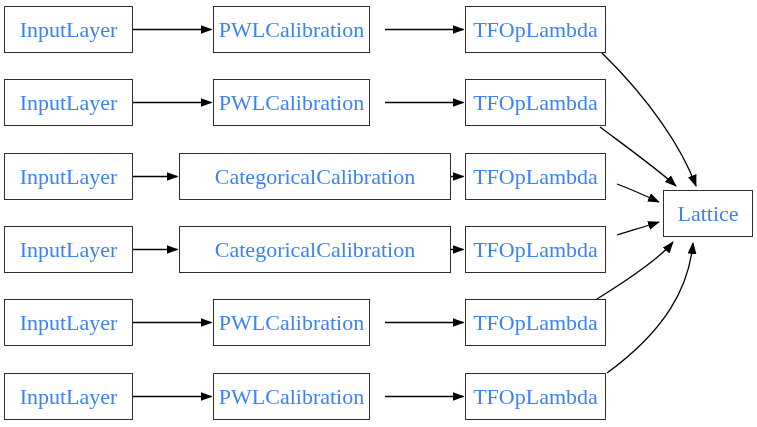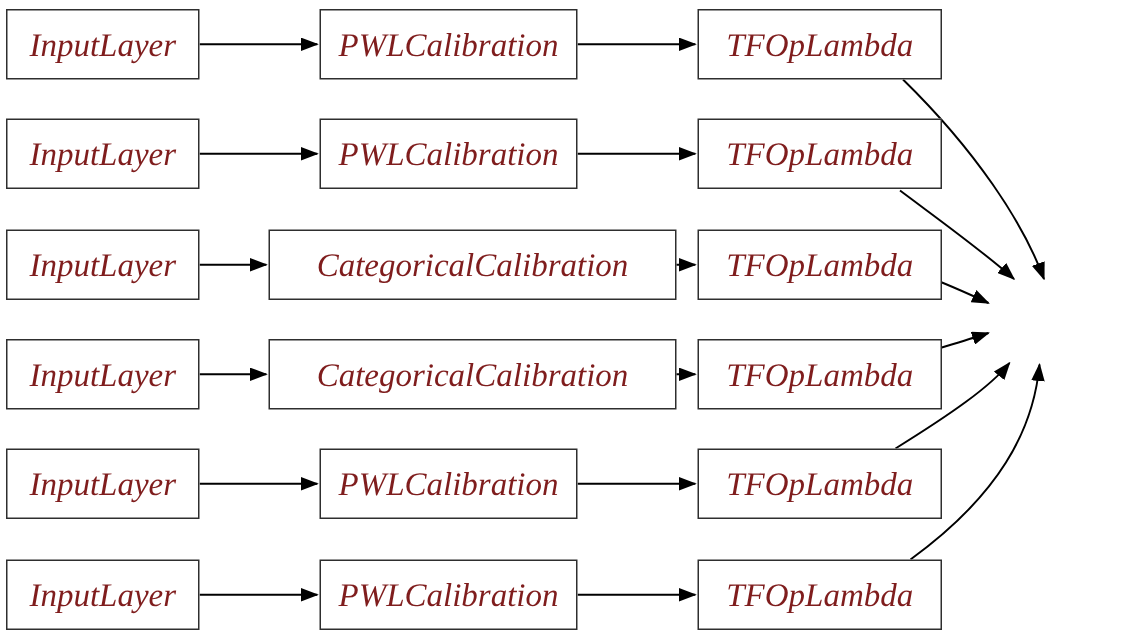--- a/index.html
+++ b/index.html
@@ -24,30 +24,29 @@
   }
   .node {
     position: absolute;
     box-sizing: border-box;
     background: #ffffff;
     border: 1.5px solid #2e2e2e;
     display: flex;
     align-items: center;
     justify-content: center;
     font-size: 22px;
-    color: #7f1d1d;
+    color: #3b82f6;
     white-space: nowrap;
     line-height: 1;
-    font-style: italic;
   }
   
   .col-input   { left: 4px;   width: 129px; }
-  .col-pwl     { left: 213px; width: 172px; }
+  .col-pwl     { left: 213px; width: 157px; }
   .col-cat     { left: 179px; width: 272px; }
-  .col-lambda  { left: 465px; width: 163px; }
+  .col-lambda  { left: 465px; width: 141px; }
   
   .row-1 { top: 6px;   height: 47px; }
   .row-2 { top: 79px;  height: 47px; }
   .row-3 { top: 153px; height: 47px; }
   .row-4 { top: 226px; height: 47px; }
   .row-5 { top: 299px; height: 47px; }
   .row-6 { top: 373px; height: 47px; }
   .node-lattice { left: 663px; top: 190px; width: 90px; height: 47px; }
 </style>
 </head>
@@ -106,14 +105,15 @@
   <div class="node col-lambda row-4">TFOpLambda</div>
 
   <div class="node col-input row-5">InputLayer</div>
   <div class="node col-pwl row-5">PWLCalibration</div>
   <div class="node col-lambda row-5">TFOpLambda</div>
 
   <div class="node col-input row-6">InputLayer</div>
   <div class="node col-pwl row-6">PWLCalibration</div>
   <div class="node col-lambda row-6">TFOpLambda</div>
 
+  <div class="node node-lattice">Lattice</div>
 
 </div>
 
 </body></html>

